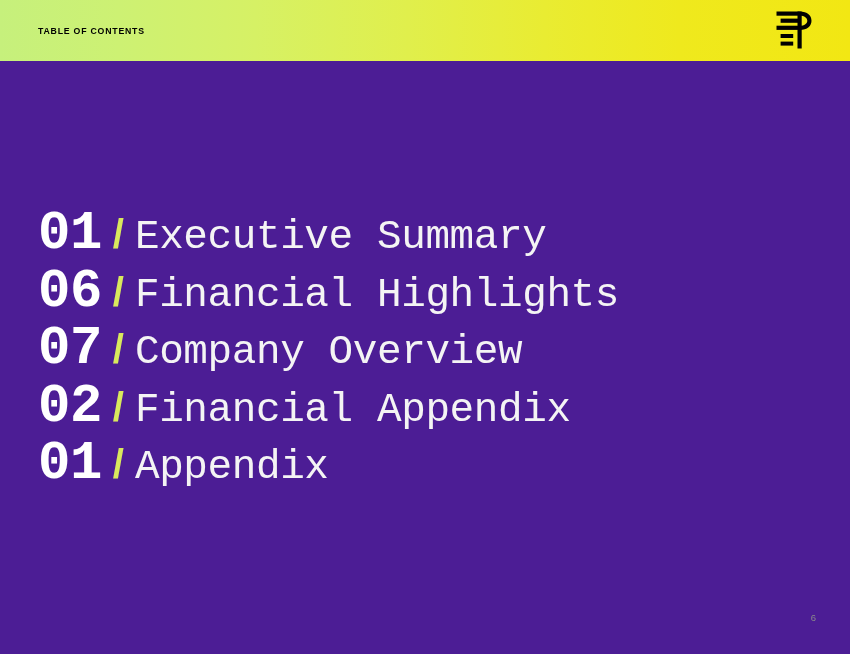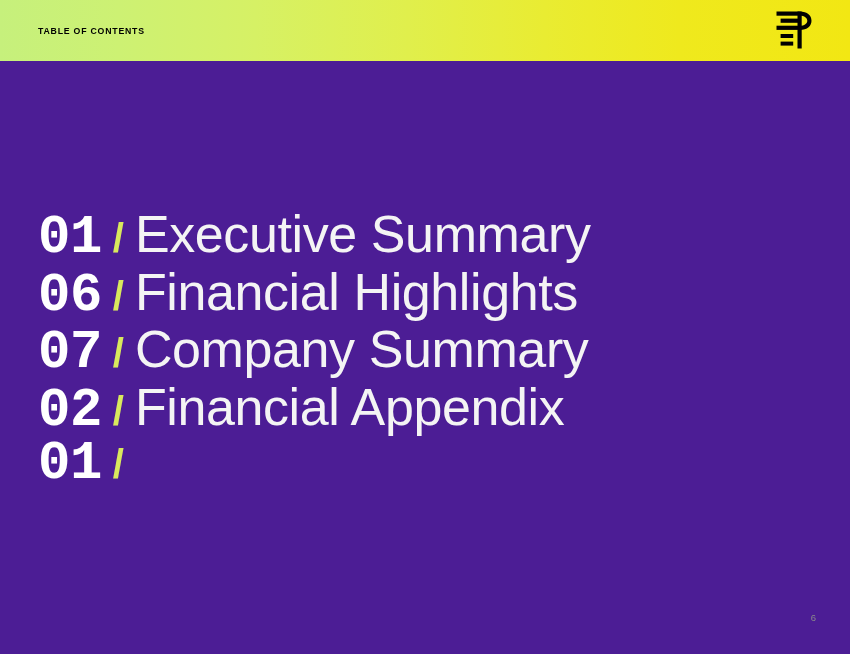--- a/index.html
+++ b/index.html
@@ -95,23 +95,23 @@
     font-family: "Liberation Sans", sans-serif;
     font-weight: 700;
     font-size: 40px;
     line-height: 44px;
     color: #d9e95d;
     padding-left: 11px;
     padding-right: 11px;
   }
 
   .toc-title {
-    font-family: Liberation Sans, sans-serif;
+    font-family: Liberation Mono, monospace;
     font-weight: 300;
-    font-size: 52px;
+    font-size: 41px;
     line-height: 44px;
     color: #f4f4f4;
     letter-spacing: -0.4px;
   }
 
   
   .page-number {
     position: absolute;
     right: 34px;
     bottom: 30px;
@@ -163,31 +163,32 @@
 
     <div class="toc-row">
       <span class="toc-index">06</span>
       <span class="toc-slash">/</span>
       <span class="toc-title">Financial Highlights</span>
     </div>
 
     <div class="toc-row">
       <span class="toc-index">07</span>
       <span class="toc-slash">/</span>
-      <span class="toc-title">Company Summary</span>
+      <span class="toc-title">Company Overview</span>
     </div>
 
     <div class="toc-row">
       <span class="toc-index">02</span>
       <span class="toc-slash">/</span>
       <span class="toc-title">Financial Appendix</span>
     </div>
 
     <div class="toc-row">
       <span class="toc-index">01</span>
       <span class="toc-slash">/</span>
+      <span class="toc-title">Appendix</span>
     </div>
 
   </div>
 
   <div class="page-number">6</div>
 
 </div>
 
 </body></html>

